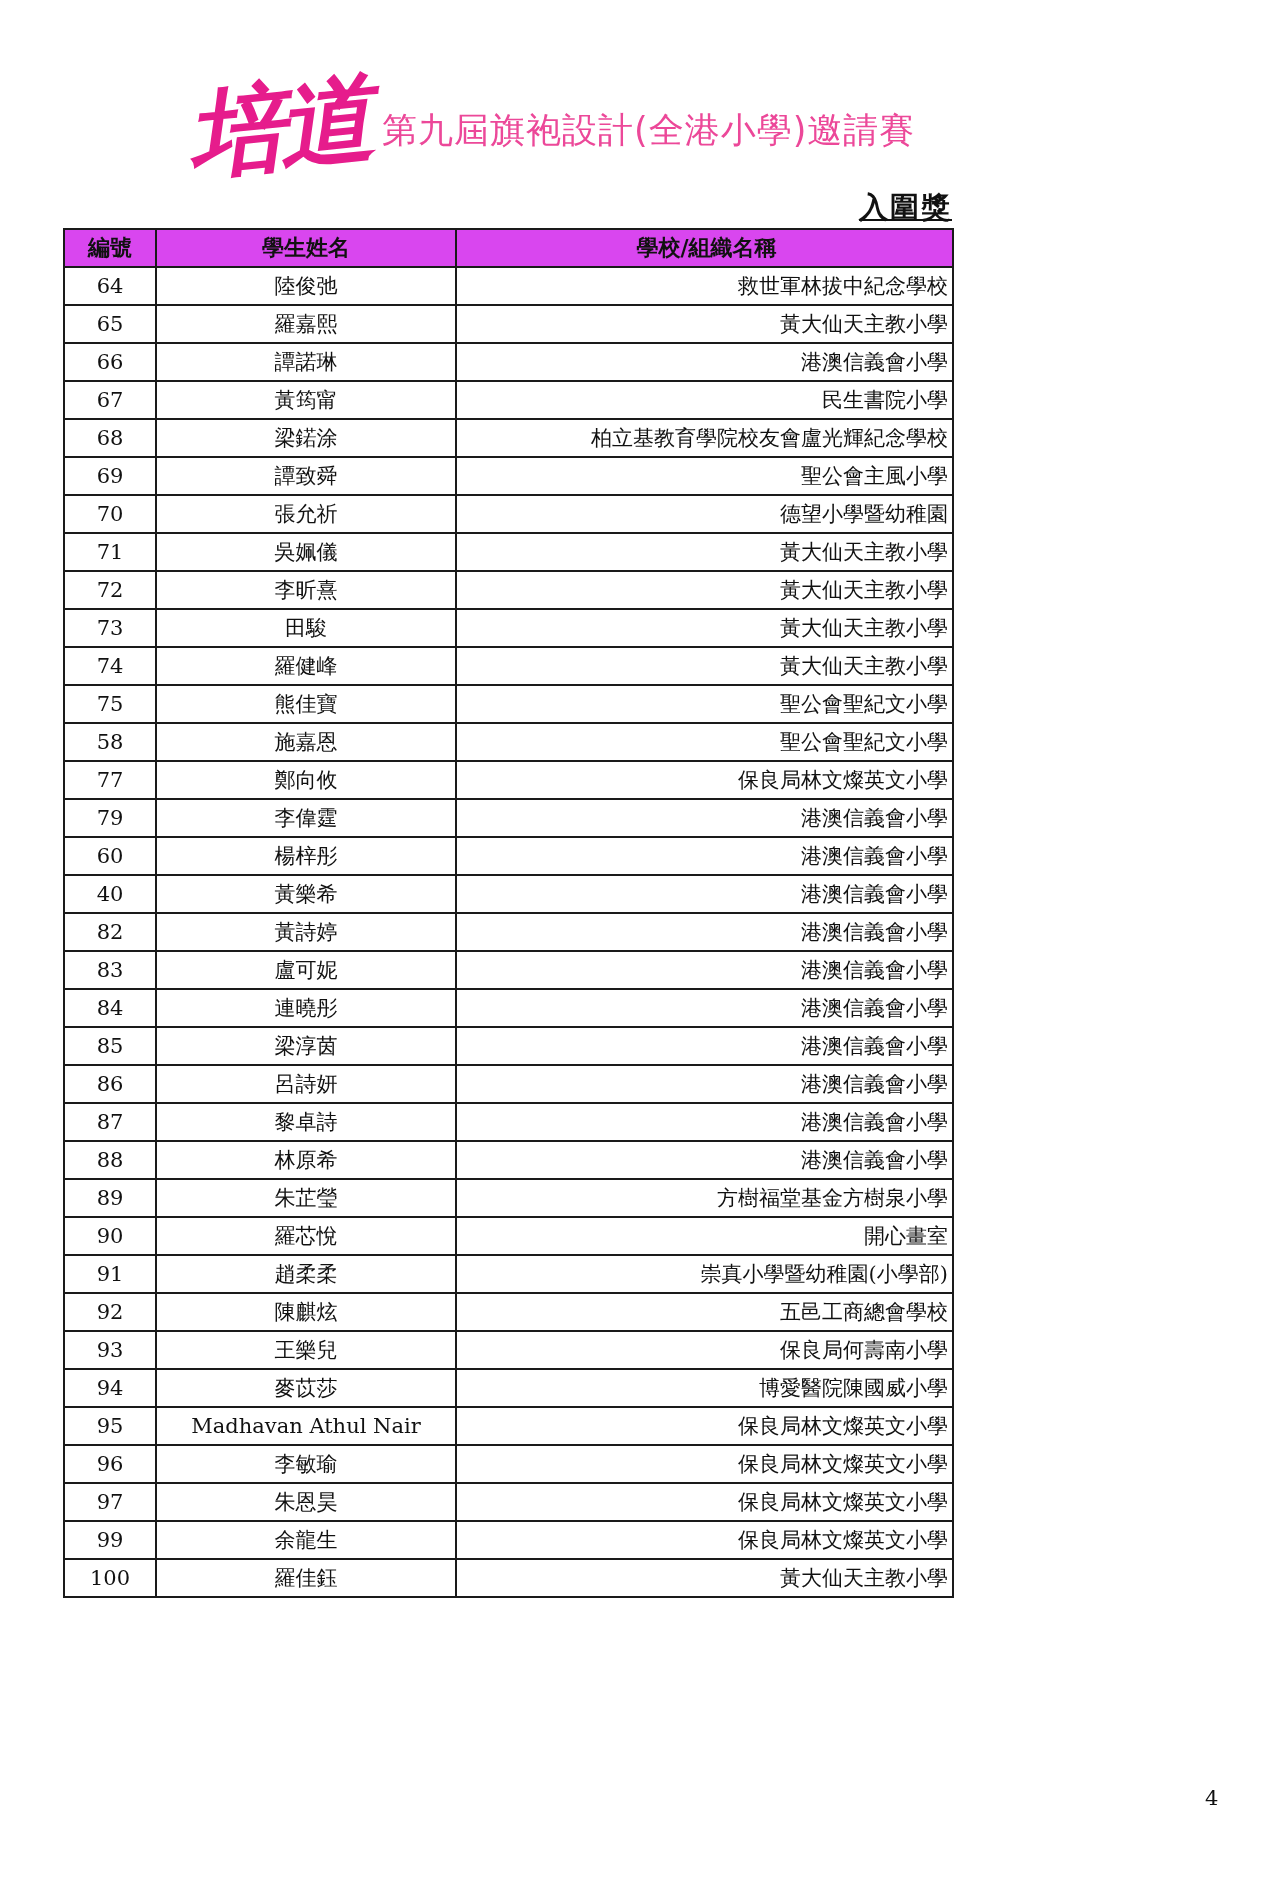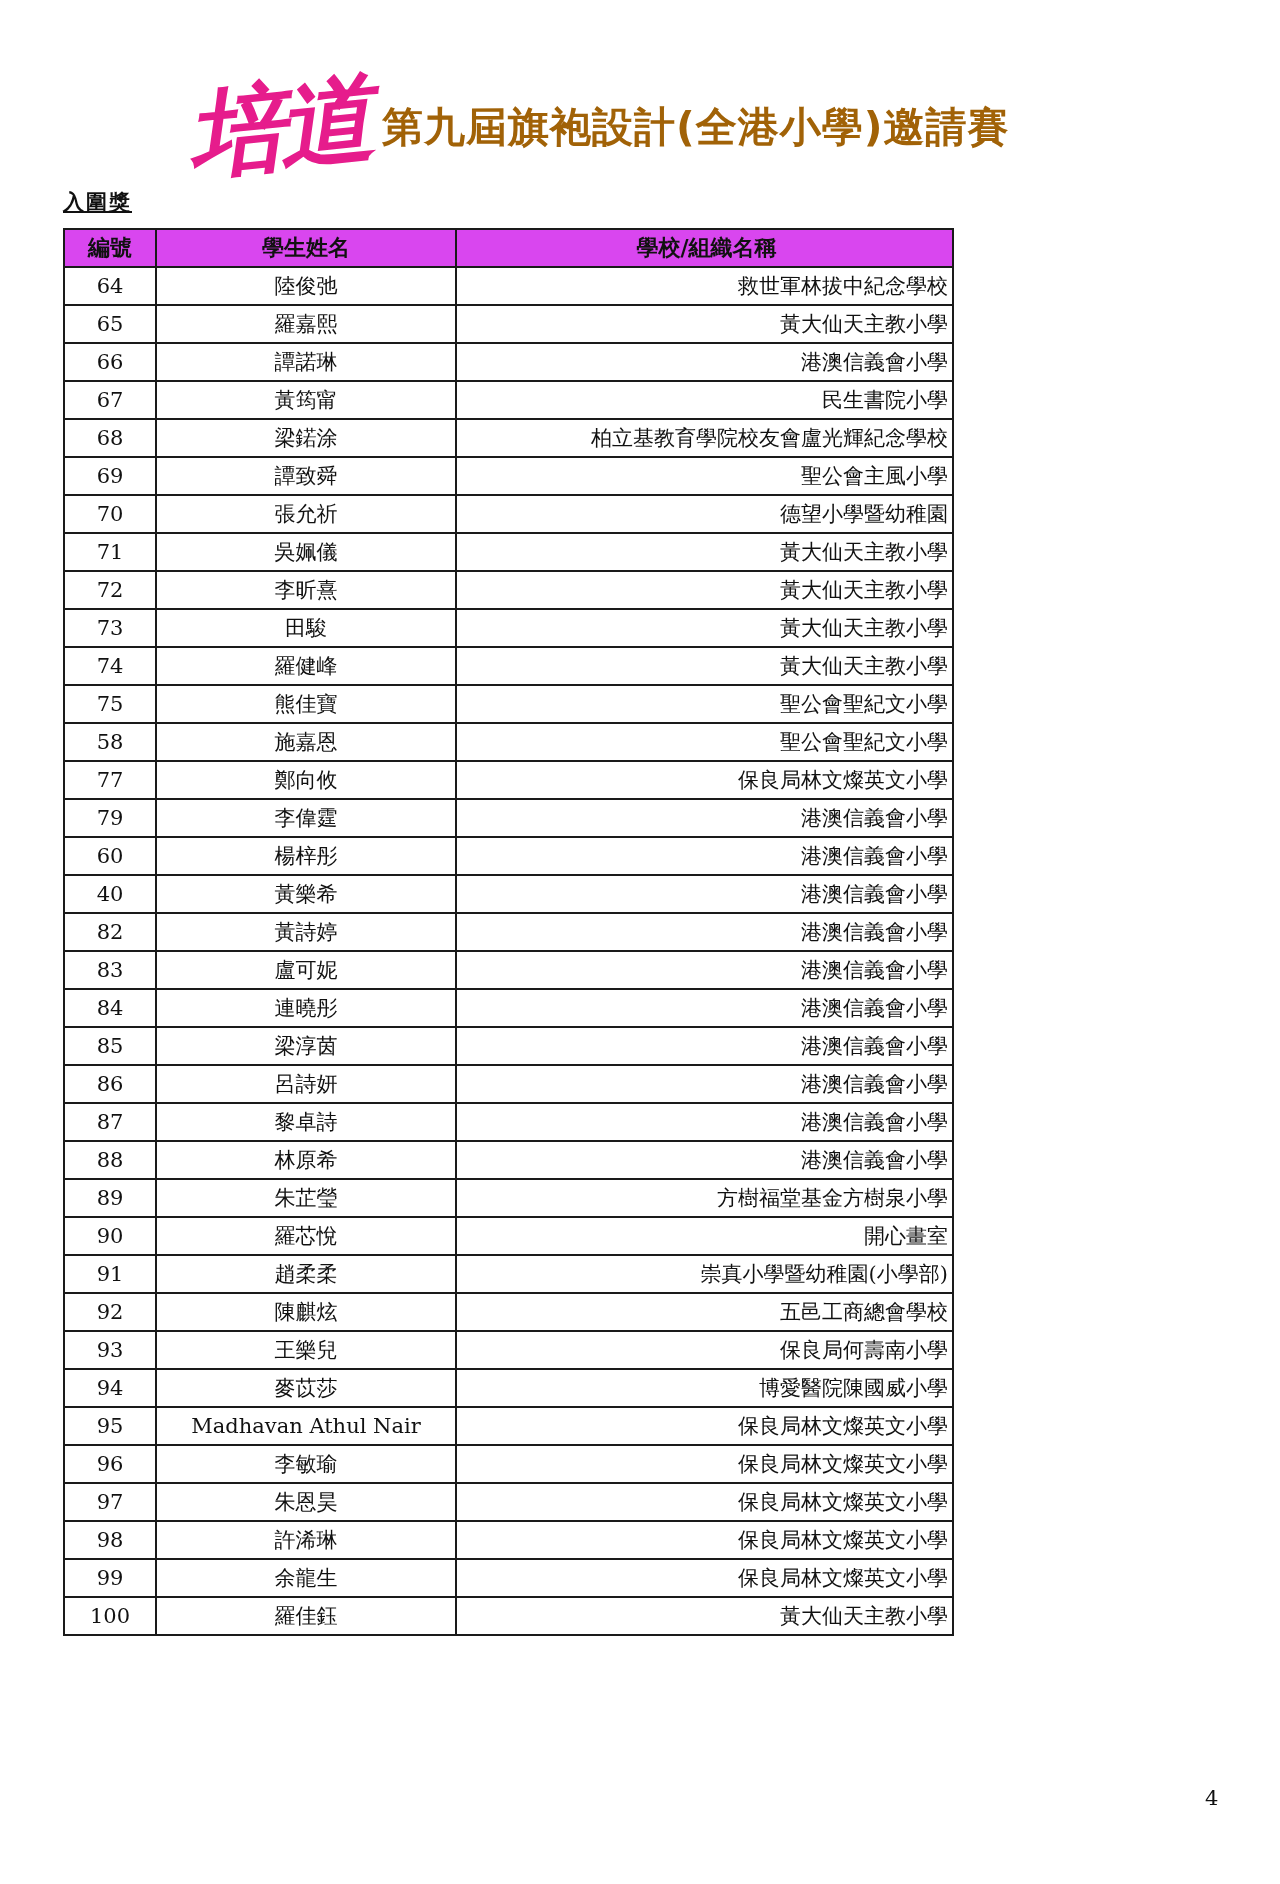--- a/index.html
+++ b/index.html
@@ -26,37 +26,37 @@
     font-size: 96px;
     line-height: 1;
     font-weight: bold;
     font-style: italic;
     letter-spacing: -6px;
     transform: rotate(-6deg);
     display: inline-block;
     padding-right: 14px;
   }
   .doc-title {
-    color: #a16207;
+    color: #ec4899;
     font-family: "DejaVu Sans", "Liberation Sans", sans-serif;
-    font-weight: bold;
-    font-size: 41px;
+    font-weight: normal;
+    font-size: 35px;
     line-height: 1;
     padding-bottom: 26px;
     letter-spacing: 1px;
   }
 
   
   .subtitle {
     position: absolute;
     top: 188px;
     left: 63px;
     width: 889px;
-    text-align: left;
-    font-size: 21px;
+    text-align: right;
+    font-size: 29px;
     font-weight: bold;
     text-decoration: underline;
     letter-spacing: 2px;
   }
 
   
   table.results {
     position: absolute;
     top: 228px;
     left: 63px;
@@ -313,25 +313,20 @@
           <td class="name-cell">李敏瑜</td>
           <td class="school-cell">保良局林文燦英文小學</td>
         </tr>
 
         <tr>
           <td class="no-cell">97</td>
           <td class="name-cell">朱恩昊</td>
           <td class="school-cell">保良局林文燦英文小學</td>
         </tr>
 
-        <tr>
-          <td class="no-cell">98</td>
-          <td class="name-cell">許浠琳</td>
-          <td class="school-cell">保良局林文燦英文小學</td>
-        </tr>
 
         <tr>
           <td class="no-cell">99</td>
           <td class="name-cell">余龍生</td>
           <td class="school-cell">保良局林文燦英文小學</td>
         </tr>
 
         <tr>
           <td class="no-cell">100</td>
           <td class="name-cell">羅佳鈺</td>

